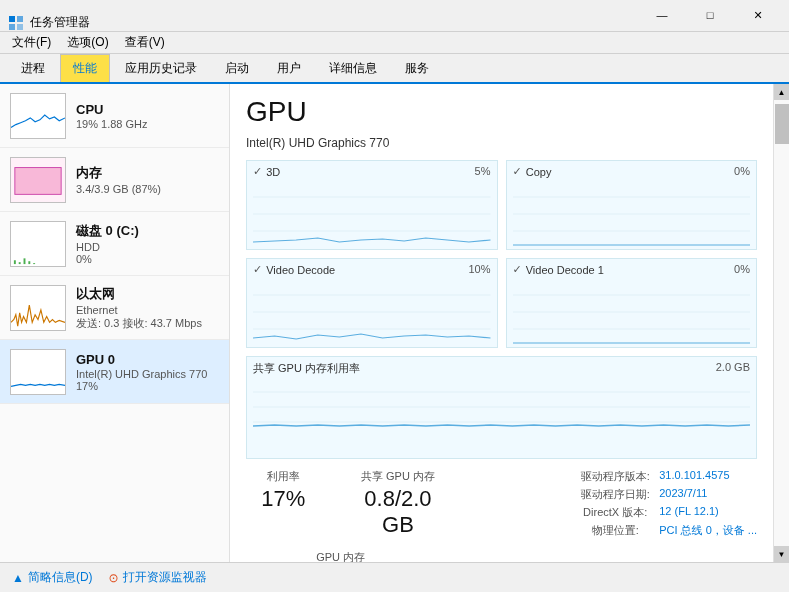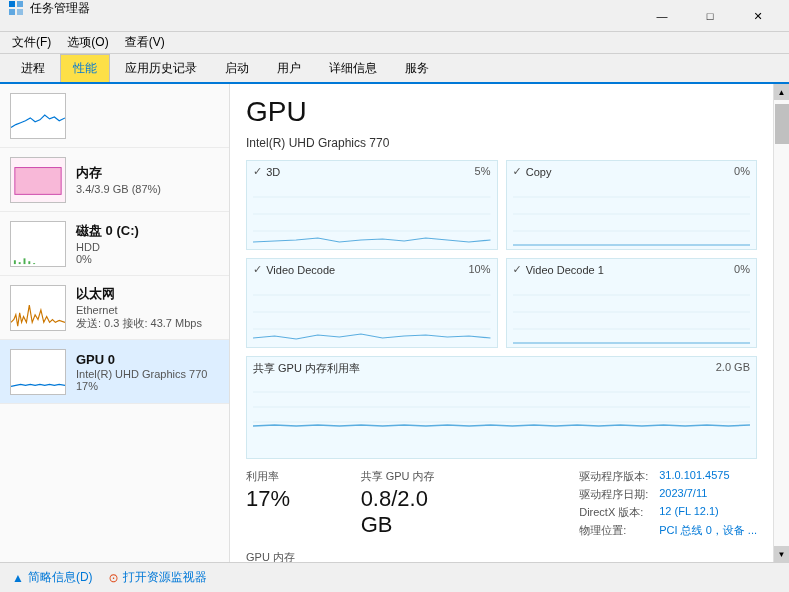--- a/index.html
+++ b/index.html
@@ -10,21 +10,21 @@
       width: 789px;
       height: 592px;
       overflow: hidden;
     }
 
     
     .title-bar {
       background: #f0f0f0;
       height: 32px;
       display: flex;
-      align-items: flex-start;
+      align-items: flex-end;
       padding: 0 8px;
       border-bottom: 1px solid #d0d0d0;
       user-select: none;
     }
     .title-bar-icon {
       width: 16px;
       height: 16px;
       margin-right: 6px;
       display: flex;
       align-items: center;
@@ -352,20 +352,24 @@
 <div class="main-content">
 
   <div class="sidebar">
 
     <div class="sidebar-item">
       <div class="sidebar-thumb">
         <svg class="mini-graph" viewBox="0 0 56 46" preserveAspectRatio="none">
           <polyline points="0,35 5,32 10,30 15,28 20,25 25,29 30,27 35,22 40,26 45,24 50,28 56,25" fill="none" stroke="#0078d7" stroke-width="1.2"></polyline>
         </svg>
       </div>
+      <div class="sidebar-info">
+        <div class="sidebar-name">CPU</div>
+        <div class="sidebar-sub">19% 1.88 GHz</div>
+      </div>
     </div>
 
     <div class="sidebar-item">
       <div class="sidebar-thumb" style="background:#fff0f8;">
         <svg class="mini-graph" viewBox="0 0 56 46" preserveAspectRatio="none">
           <rect x="4" y="10" width="48" height="28" fill="#f8b8d8" stroke="#cc44aa" stroke-width="1"></rect>
         </svg>
       </div>
       <div class="sidebar-info">
         <div class="sidebar-name">内存</div>
@@ -499,21 +503,21 @@
       </div>
       <svg class="chart-area" viewBox="0 0 460 58" preserveAspectRatio="none">
         <rect x="0" y="0" width="460" height="58" fill="#f0faff"></rect>
         <line x1="0" y1="14" x2="460" y2="14" stroke="#d0e8f0" stroke-width="0.5"></line>
         <line x1="0" y1="29" x2="460" y2="29" stroke="#d0e8f0" stroke-width="0.5"></line>
         <line x1="0" y1="44" x2="460" y2="44" stroke="#d0e8f0" stroke-width="0.5"></line>
         <polyline points="0,48 20,47 40,48 60,47 80,48 100,47 120,48 140,47 160,48 180,47 200,48 220,47 240,48 260,47 280,48 300,47 320,48 340,47 360,48 380,47 400,48 420,47 440,48 460,47" fill="none" stroke="#5baee0" stroke-width="1.5"></polyline>
       </svg>
     </div>
 
-    <div style="display:flex; justify-content:space-between; align-items:flex-start;">
+    <div style="display:flex; justify-content:space-between; align-items:flex-start;text-align:center;">
       <div>
         <div class="stats-row">
           <div class="stat-box" style="margin-right:40px;">
             <div class="stat-label">利用率</div>
             <div class="stat-val">17%</div>
           </div>
           <div class="stat-box">
             <div class="stat-label">共享 GPU 内存</div>
             <div class="stat-val">0.8/2.0 GB</div>
           </div>

